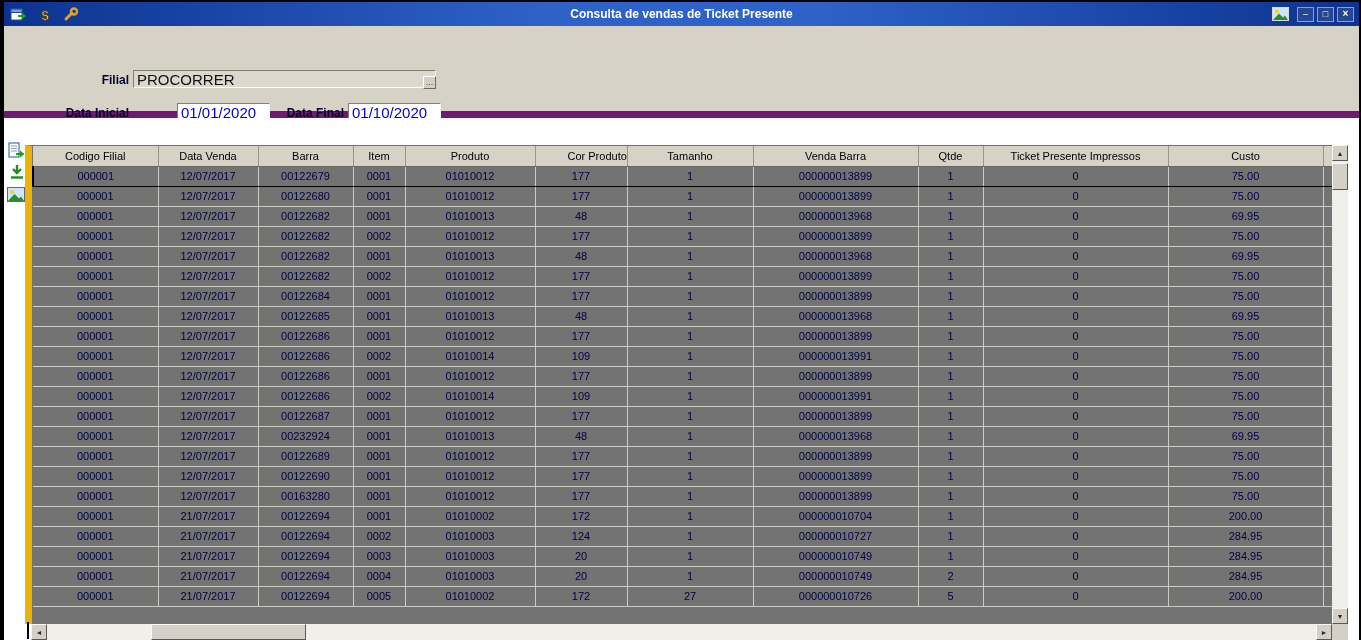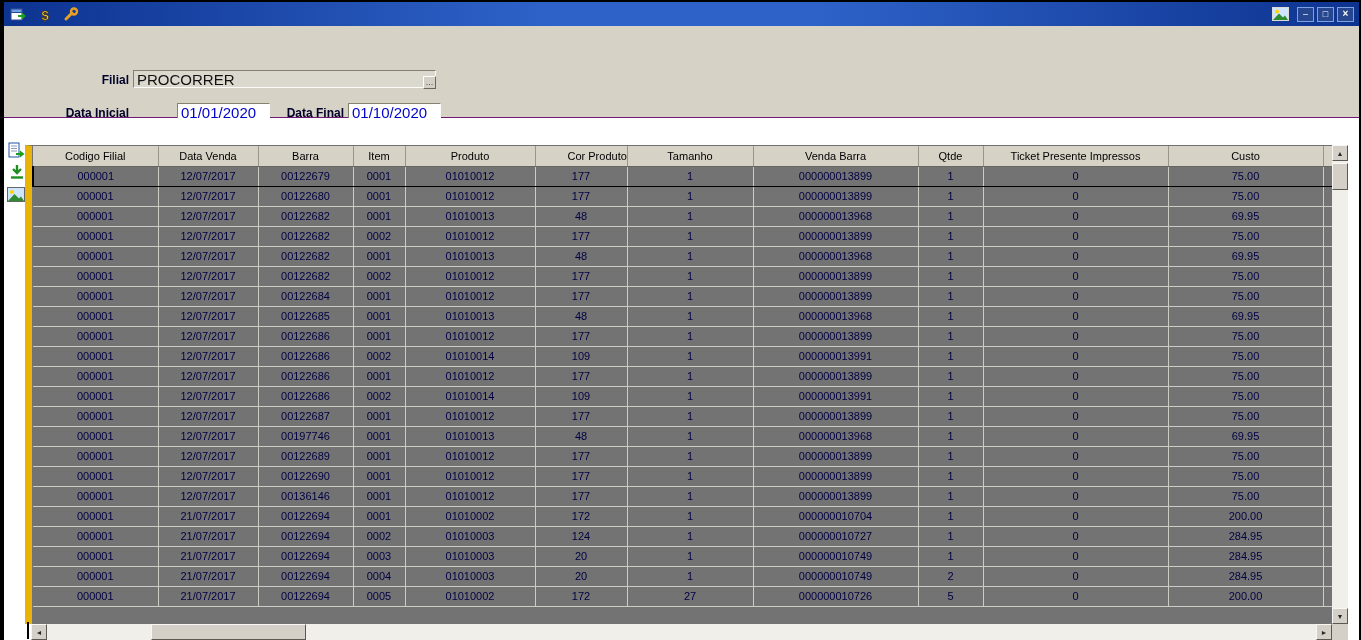--- a/index.html
+++ b/index.html
@@ -17,21 +17,21 @@
     color:#fff; font-weight:bold; font-size:12px; pointer-events:none; }
   .tb-right { position:absolute; right:5px; top:4px; display:flex; gap:3px; align-items:center; }
   .tb-btn { width:17px; height:15px; background:#26468f; border:1px solid #7f9fdf;
     color:#fff; font-size:9px; line-height:12px; text-align:center; cursor:pointer;
     font-family:"Liberation Sans",sans-serif; padding:0; }
   .tb-btn.close { font-size:10px; font-weight:bold; }
   .tb-pic { margin-right:5px; }
 
   
   .form-panel { position:absolute; left:0; top:24px; width:100%; height:92px;
-    background:#d6d2c6; border-bottom:1px solid #701a75; }
+    background:#d6d2c6; border-bottom:7px solid #701a75; }
   .f-label { position:absolute; font-size:12px; font-weight:bold; color:#00002a; text-align:right; }
   .f-input { position:absolute; font-size:15px; height:18px; padding:0 3px;
     border:1px solid; border-color:#84816f #fdfcf8 #fdfcf8 #84816f; outline:none;
     font-family:"Liberation Sans",sans-serif; }
   .filial-input { left:129px; top:44px; width:303px; background:#dbd8cd; color:#111; }
   .lookup-btn { position:absolute; left:419px; top:50px; width:13px; height:13px;
     background:#d4d0c8; border:1px solid; border-color:#fff #6a675f #6a675f #fff;
     font-size:8px; line-height:9px; text-align:center; padding:0; cursor:pointer; }
   .date-input { width:93px; top:77px; background:#fff; color:#0000cc; }
 
@@ -91,20 +91,21 @@
             <text x="7" y="12.5" text-anchor="middle" font-size="13" font-weight="bold" fill="#ffd94a" stroke="#4a3200" stroke-width="0.7" font-family="Liberation Sans,sans-serif">$</text>
           </svg>
       </span>
       <span class="tb-icon">
         <svg width="16" height="15">
             <path d="M3 12 L9 6" stroke="#e8a020" stroke-width="3" stroke-linecap="round"></path>
             <circle cx="11" cy="4.5" r="3" fill="none" stroke="#e8a020" stroke-width="2.4"></circle>
           </svg>
       </span>
     </div>
+    <div class="tb-title">Consulta de vendas de Ticket Presente</div>
     <div class="tb-right">
       <span class="tb-icon tb-pic">
         <svg width="17" height="14">
             <rect x="0.5" y="0.5" width="16" height="13" fill="#cfe4ff" stroke="#dadada"></rect>
             <circle cx="5" cy="4.5" r="2" fill="#ffd400"></circle>
             <path d="M1 13 L7 6.5 L11 10.5 L13 8.5 L16 13 Z" fill="#2e8b2e"></path>
           </svg>
       </span>
       <button class="tb-btn">–</button>
       <button class="tb-btn">□</button>
@@ -354,21 +355,21 @@
               <td>1</td>
               <td>000000013899</td>
               <td>1</td>
               <td>0</td>
               <td>75.00</td>
               <td>*</td>
             </tr>
             <tr>
               <td>000001</td>
               <td>12/07/2017</td>
-              <td>00197746</td>
+              <td>00232924</td>
               <td>0001</td>
               <td>01010013</td>
               <td>48</td>
               <td>1</td>
               <td>000000013968</td>
               <td>1</td>
               <td>0</td>
               <td>69.95</td>
               <td>*</td>
             </tr>
@@ -396,21 +397,21 @@
               <td>1</td>
               <td>000000013899</td>
               <td>1</td>
               <td>0</td>
               <td>75.00</td>
               <td>*</td>
             </tr>
             <tr>
               <td>000001</td>
               <td>12/07/2017</td>
-              <td>00136146</td>
+              <td>00163280</td>
               <td>0001</td>
               <td>01010012</td>
               <td>177</td>
               <td>1</td>
               <td>000000013899</td>
               <td>1</td>
               <td>0</td>
               <td>75.00</td>
               <td>*</td>
             </tr>

